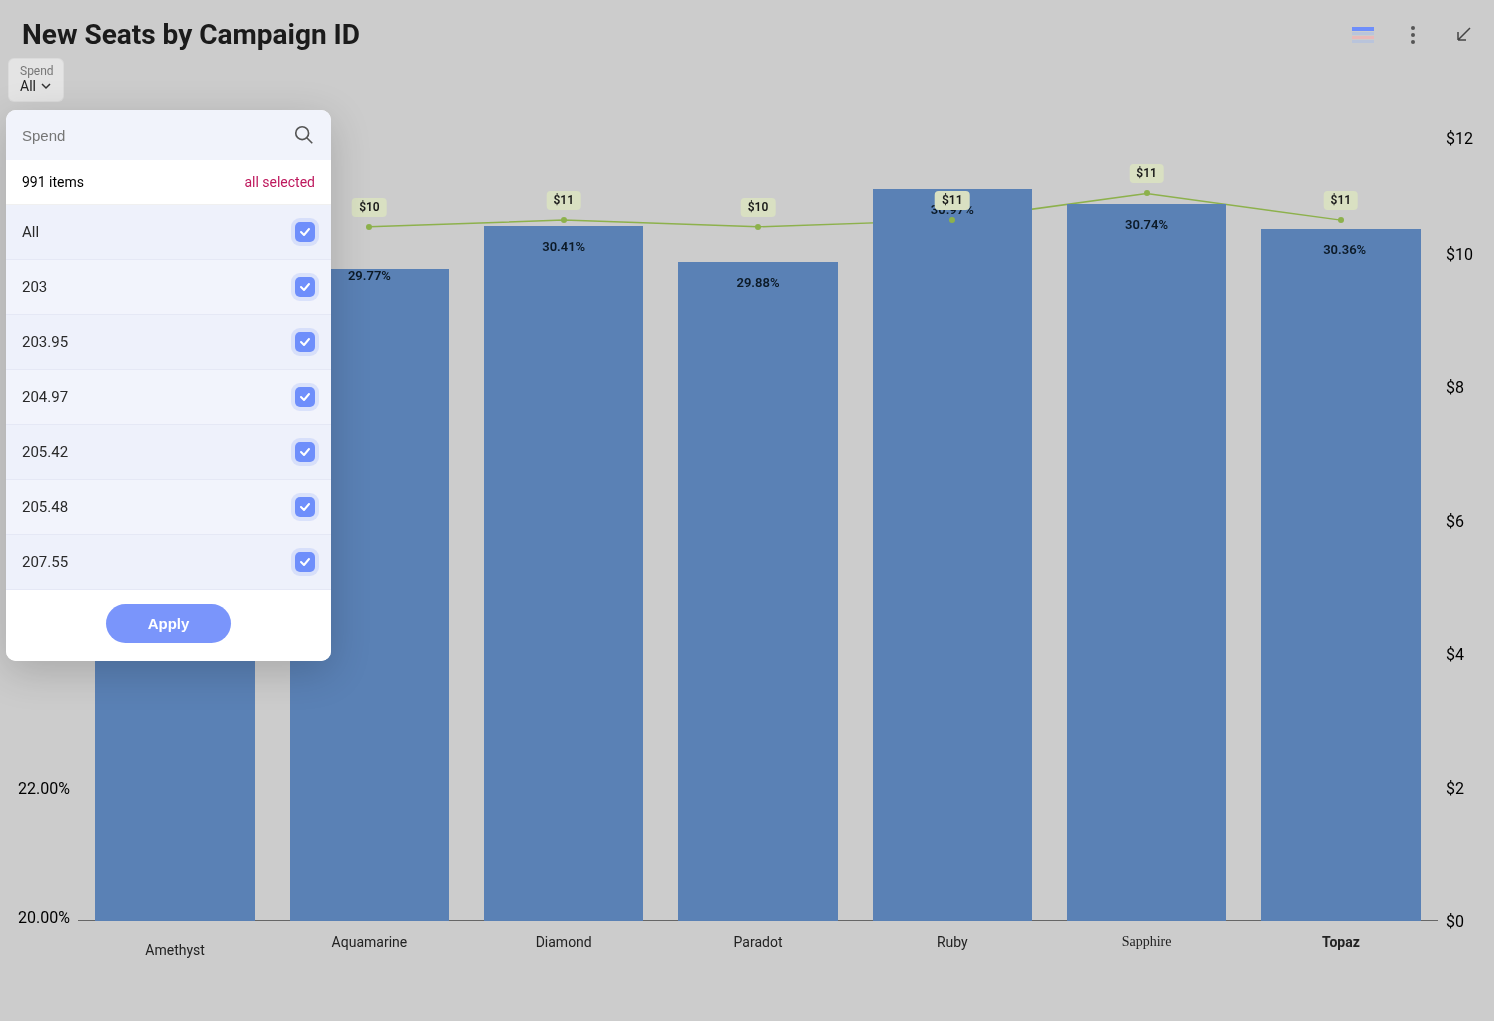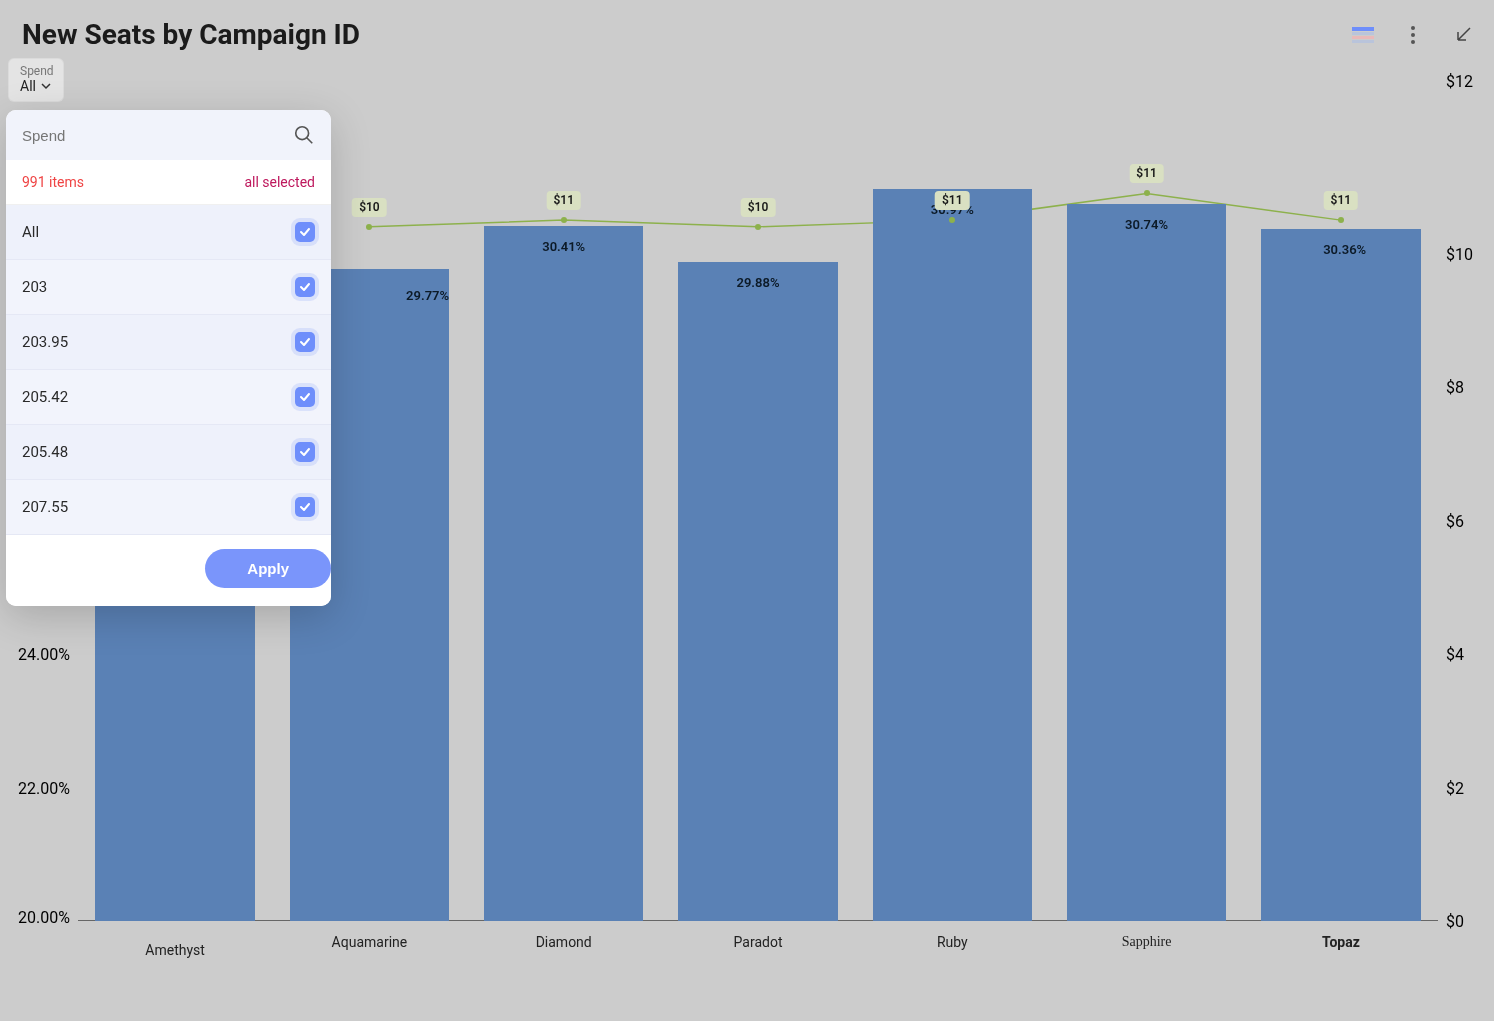--- a/index.html
+++ b/index.html
@@ -14,27 +14,27 @@
   .filter-chip { position: absolute; top: 58px; left: 8px; background: #e4e4e4; border-radius: 6px; padding: 6px 10px 8px 12px; box-shadow: 0 0 0 1px rgba(0,0,0,0.04) inset; cursor: pointer; }
   .filter-chip .fc-label { font-size: 12px; color: #777; }
   .filter-chip .fc-value { font-size: 14px; color: #222; display: flex; align-items: center; gap: 4px; }
 
   .dropdown { position: absolute; top: 110px; left: 6px; width: 325px; background: #fff; border-radius: 10px; box-shadow: 0 10px 40px rgba(0,0,0,0.18); overflow: hidden; }
   .dropdown::before { content: ""; position: absolute; top: -8px; left: 28px; width: 0; height: 0; border-left: 9px solid transparent; border-right: 9px solid transparent; border-bottom: 9px solid #f1f3fb; }
   .dd-search { background: #f1f3fb; display: flex; align-items: center; padding: 14px 16px; }
   .dd-search input { border: none; background: transparent; outline: none; font-size: 15px; color: #666; flex: 1; }
   .dd-search .search-ic { width: 22px; height: 22px; }
   .dd-status { display: flex; justify-content: space-between; padding: 14px 16px; font-size: 14px; background: #fff; border-bottom: 1px solid #f0f0f0; }
-  .dd-status .count { color: #ef4444; }
+  .dd-status .count { color: #000000; }
   .dd-status .sel   { color: #be185d; cursor: pointer; }
   .dd-list { max-height: 420px; overflow: hidden; }
   .dd-item { display: flex; align-items: center; justify-content: space-between; padding: 0 16px; height: 55px; font-size: 15px; color: #2a2a2a; background: #eef1fb; border-bottom: 1px solid #e5e8f5; cursor: pointer; }
   .dd-item:nth-child(even){ background:#f2f4fc; }
   .chk { width: 20px; height: 20px; border-radius: 5px; background: #6e8efb; display: flex; align-items: center; justify-content: center; box-shadow: 0 0 0 4px rgba(110,142,251,0.18); }
-  .dd-apply-row { padding: 14px 0 18px; display: flex; justify-content: flex-end; background:#fff; }
+  .dd-apply-row { padding: 14px 0 18px; display: flex; justify-content: center; background:#fff; }
   .apply-btn { background: #7a95fb; color: #fff; border: none; border-radius: 999px; padding: 11px 42px; font-size: 15px; font-weight: 600; cursor: pointer; }
 
   
   .chart { position: absolute; left: 20px; right: 10px; top: 120px; bottom: 100px; }
   .plot  { position: absolute; left: 58px; right: 46px; top: 0; bottom: 0; }
   .y1-label { position: absolute; transform: translateY(50%); right: 100%; padding-right: 8px; white-space: nowrap; }
   .y2-label { position: absolute; transform: translateY(50%); left: 100%; padding-left: 8px; white-space: nowrap; }
   .x-label  { position: absolute; top: 100%; transform: translateX(-50%); padding-top: 13px; font-size: 14px; color:#222; white-space: nowrap; }
 
   .bar { position: absolute; bottom: 0; background: #5a81b5; }
@@ -98,25 +98,25 @@
         <div class="y1-label" style="bottom: 400.5px;">26.00%</div>
         <div class="y1-label" style="bottom: 534px;">28.00%</div>
         <div class="y1-label" style="bottom: 667.5px;">30.00%</div>
         <div class="y1-label" style="bottom: 801px;">32.00%</div>
         <div class="y2-label" style="bottom: 0px;">$0</div>
         <div class="y2-label" style="bottom: 133.5px;">$2</div>
         <div class="y2-label" style="bottom: 267px;">$4</div>
         <div class="y2-label" style="bottom: 400.5px;">$6</div>
         <div class="y2-label" style="bottom: 534px;">$8</div>
         <div class="y2-label" style="bottom: 667.5px;">$10</div>
-        <div class="y2-label" style="bottom: 840px;">$12</div>
+        <div class="y2-label" style="bottom: 783px;">$12</div>
         <div class="bar" style="left: 17.4857px; width: 159.314px; height: 638.798px;"></div>
         <div class="x-label" style="left: 97.1429px; margin-top: 8px;">Amethyst</div>
         <div class="bar" style="left: 211.771px; width: 159.314px; height: 652.147px;"></div>
-        <div class="bar-label" style="left: 211.771px; width: 159.314px; bottom: 618px; text-align: right;">29.77%</div>
+        <div class="bar-label" style="left: 211.771px; width: 159.314px; bottom: 638px;">29.77%</div>
         <div class="x-label" style="left: 291.429px;">Aquamarine</div>
         <div class="bar" style="left: 406.057px; width: 159.314px; height: 694.867px;"></div>
         <div class="bar-label" style="left: 406.057px; width: 159.314px; bottom: 666.867px;">30.41%</div>
         <div class="x-label" style="left: 485.714px;">Diamond</div>
         <div class="bar" style="left: 600.343px; width: 159.314px; height: 659.49px;"></div>
         <div class="bar-label" style="left: 600.343px; width: 159.314px; bottom: 631.49px;">29.88%</div>
         <div class="x-label" style="left: 680px;">Paradot</div>
         <div class="bar" style="left: 794.629px; width: 159.314px; height: 732.247px;"></div>
         <div class="bar-label" style="left: 794.629px; width: 159.314px; bottom: 704.247px;">30.97%</div>
         <div class="x-label" style="left: 874.286px;">Ruby</div>
@@ -172,20 +172,28 @@
         </div>
         <div class="dd-item">
           <span>203.95</span>
           <span class="chk">
             <svg width="12" height="12" viewBox="0 0 12 12">
               <path d="M2 6 L5 9 L10 3" stroke="#fff" stroke-width="2" fill="none" stroke-linecap="round" stroke-linejoin="round"></path>
             </svg>
           </span>
         </div>
         <div class="dd-item">
+          <span>204.97</span>
+          <span class="chk">
+            <svg width="12" height="12" viewBox="0 0 12 12">
+              <path d="M2 6 L5 9 L10 3" stroke="#fff" stroke-width="2" fill="none" stroke-linecap="round" stroke-linejoin="round"></path>
+            </svg>
+          </span>
+        </div>
+        <div class="dd-item">
           <span>205.42</span>
           <span class="chk">
             <svg width="12" height="12" viewBox="0 0 12 12">
               <path d="M2 6 L5 9 L10 3" stroke="#fff" stroke-width="2" fill="none" stroke-linecap="round" stroke-linejoin="round"></path>
             </svg>
           </span>
         </div>
         <div class="dd-item">
           <span>205.48</span>
           <span class="chk">

